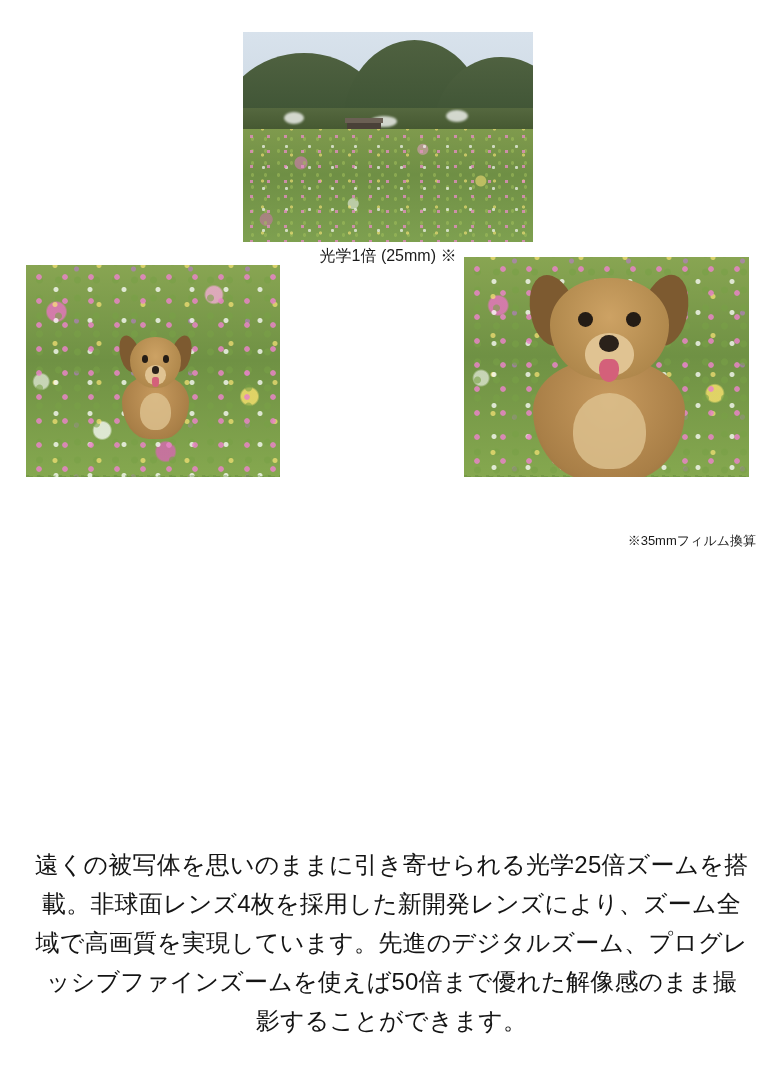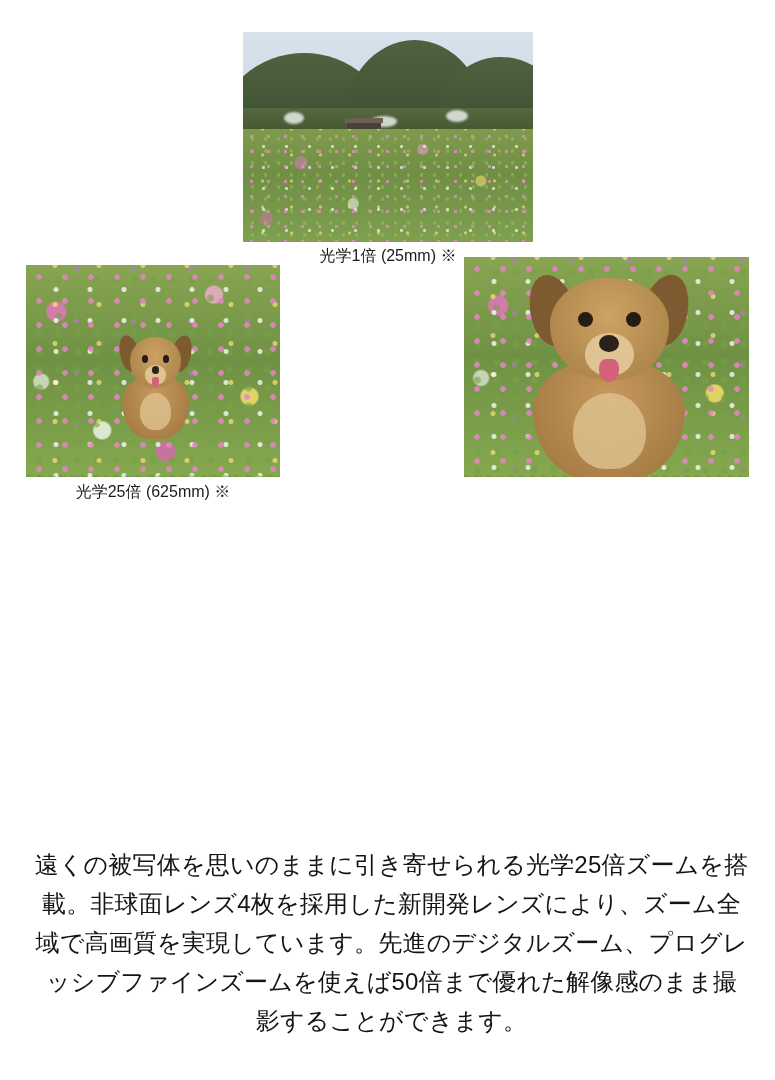--- a/index.html
+++ b/index.html
@@ -289,36 +289,36 @@
         <div class="dog-ear left" style="left:4%; top:6%; width:26%; height:34%;"></div>
         <div class="dog-ear right" style="left:70%; top:6%; width:26%; height:34%;"></div>
         <div class="dog-head" style="left:16%; top:8%; width:68%; height:46%;"></div>
         <div class="dog-eye" style="left:32%; top:24%; width:8%; height:7%;"></div>
         <div class="dog-eye" style="left:60%; top:24%; width:8%; height:7%;"></div>
         <div class="dog-muzzle" style="left:36%; top:33%; width:28%; height:18%;"></div>
         <div class="dog-nose" style="left:45%; top:34%; width:10%; height:7%;"></div>
         <div class="dog-tongue" style="left:45%; top:44%; width:10%; height:9%;"></div>
       </div>
     </div>
-    <div class="caption caption-left">光学25倍 (625mm) ※</div>
 
     <div class="photo photo-right">
       <div class="field-close"></div>
       <div class="grass-blades"></div>
       <div class="dog" style="left:22%; top:4%; width:58%; height:96%;">
         <div class="dog-body" style="left:4%; top:44%; width:92%; height:58%;"></div>
         <div class="dog-chest" style="left:28%; top:60%; width:44%; height:36%;"></div>
         <div class="dog-ear left" style="left:2%; top:4%; width:28%; height:34%;"></div>
         <div class="dog-ear right" style="left:70%; top:4%; width:28%; height:34%;"></div>
         <div class="dog-head" style="left:14%; top:6%; width:72%; height:48%;"></div>
         <div class="dog-eye" style="left:31%; top:22%; width:9%; height:7%;"></div>
         <div class="dog-eye" style="left:60%; top:22%; width:9%; height:7%;"></div>
         <div class="dog-muzzle" style="left:35%; top:32%; width:30%; height:20%;"></div>
         <div class="dog-nose" style="left:44%; top:33%; width:12%; height:8%;"></div>
         <div class="dog-tongue" style="left:44%; top:44%; width:12%; height:11%;"></div>
       </div>
     </div>
 
+    <div class="footnote">※35mmフィルム換算</div>
   </div>
 
   <p class="body-text">遠くの被写体を思いのままに引き寄せられる光学25倍ズームを搭載。非球面レンズ4枚を採用した新開発レンズにより、ズーム全域で高画質を実現しています。先進のデジタルズーム、プログレッシブファインズームを使えば50倍まで優れた解像感のまま撮影することができます。</p>
 
 </div>
 
 </body></html>

